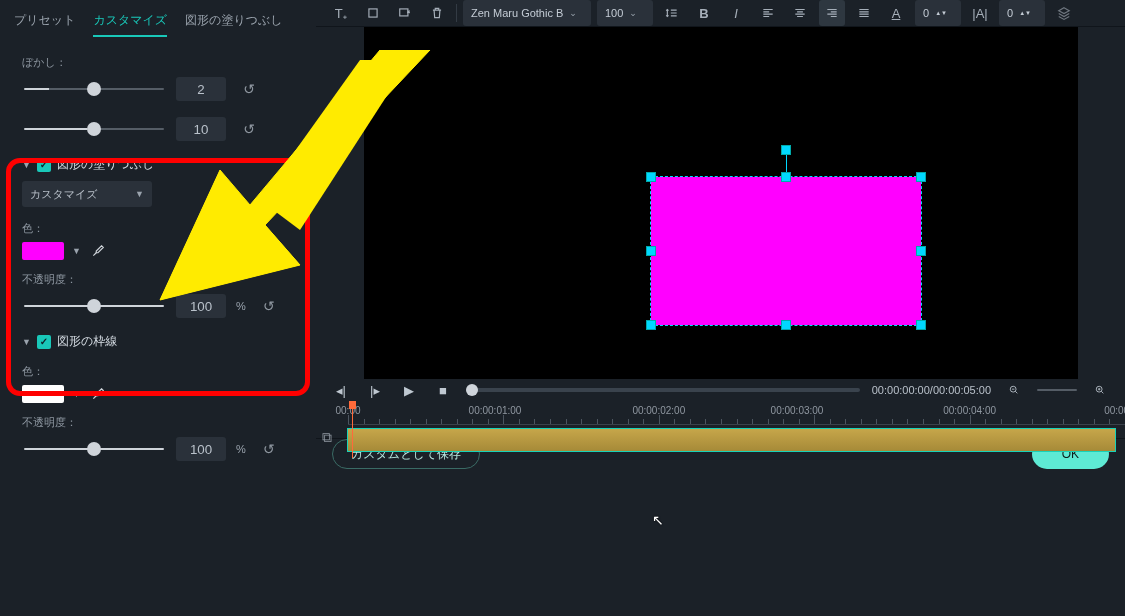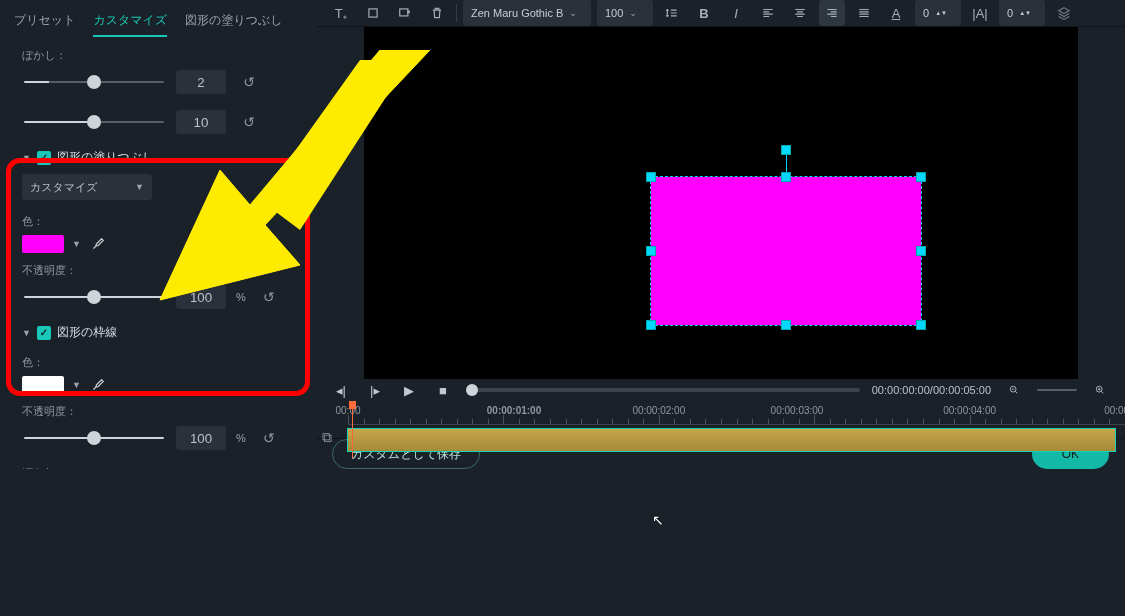--- a/index.html
+++ b/index.html
@@ -4,21 +4,21 @@
 <style>
   html,body{margin:0;padding:0;background:#1b2128;color:#c8d0d8;font-family:"Hiragino Sans","Meiryo",sans-serif;font-size:11px;overflow:hidden;width:1125px;height:616px}
   *{box-sizing:border-box}
   .app{display:flex;height:469px}
   
   .panel{width:316px;background:#1b2128;position:relative;flex:none;display:flex;flex-direction:column}
   .tabs{display:flex;gap:18px;padding:8px 10px 0 14px;font-size:12px}
   .tab{color:#9aa3ad;padding:4px 0 6px}
   .tab.active{color:#19c8b9;border-bottom:2px solid #19c8b9}
   .panel-body{padding:6px 22px 8px 22px;flex:1;overflow:hidden}
-  .prop-label{color:#8d96a0;margin:5px 0 6px}
+  .prop-label{color:#8d96a0;margin:12px 0 6px}
   .row{display:flex;align-items:center;gap:10px;margin:4px 0 14px}
   .slider{appearance:none;-webkit-appearance:none;height:2px;background:#555d66;border-radius:2px;outline:none;width:140px}
   .slider::-webkit-slider-thumb{appearance:none;width:14px;height:14px;background:#cfd4da;border-radius:50%}
   .slider::-moz-range-thumb{width:14px;height:14px;background:#cfd4da;border-radius:50%;border:none}
   .fill-slider{background:linear-gradient(to right,#cfd4da 0%,#cfd4da var(--p,50%),#555d66 var(--p,50%),#555d66 100%)}
   .numbox{width:50px;height:24px;background:#2a313a;border:none;color:#b9c1ca;text-align:center;border-radius:3px}
   .reset-btn{width:26px;height:26px;border:none;background:none;color:#8f97a0;cursor:pointer;font-size:14px;display:flex;align-items:center;justify-content:center}
   .section-head{display:flex;align-items:center;gap:6px;margin:14px 0 8px;font-size:12px;color:#d6dde4}
   .section-caret{color:#9aa3ad;font-size:9px}
   .chk{width:14px;height:14px;background:#19c8b9;border-radius:2px;display:flex;align-items:center;justify-content:center;color:#102027;font-size:10px;font-weight:bold}
@@ -63,21 +63,21 @@
         background:linear-gradient(#c6a64a,#a68a38);
         outline:1px solid #17d3b9}
   .playhead{position:absolute;left:36px;top:0;bottom:-20px;width:1px;background:#ff6a3a}
   .playhead::before{content:"";position:absolute;top:0;left:-3px;width:7px;height:8px;background:#ff6a3a}
   .tl-icon{position:absolute;left:6px;top:28px;color:#8f97a0;font-size:14px}
   .cursor{position:absolute;left:652px;top:512px;color:#fff;font-size:14px;text-shadow:0 0 2px #000;z-index:60}
   
   .footer{height:48px;display:flex;align-items:center;padding:0 16px;gap:12px;border-top:1px solid #10151b}
   .footer .spacer{flex:1}
   .btn{height:30px;border-radius:15px;border:1px solid #3a6b65;background:none;color:#b8e7e0;padding:0 18px;font-size:12px;cursor:pointer}
-  .btn.primary{background:#14b8a6;color:#0d1f1c;border:none;padding:0 30px}
+  .btn.primary{background:#5eead4;color:#0d1f1c;border:none;padding:0 30px}
 </style>
 </head>
 <body>
 
 <div class="app">
 
   <div class="panel">
     <div class="tabs">
       <div class="tab">プリセット</div>
       <div class="tab active">カスタマイズ</div>
@@ -325,21 +325,21 @@
           <div class="tick" style="left: 637.14px;"></div>
           <div class="tick" style="left: 652.68px;"></div>
           <div class="tick" style="left: 668.22px;"></div>
           <div class="tick" style="left: 683.76px;"></div>
           <div class="tick" style="left: 699.3px;"></div>
           <div class="tick" style="left: 714.84px;"></div>
           <div class="tick" style="left: 730.38px;"></div>
           <div class="tick" style="left: 745.92px;"></div>
           <div class="tick" style="left: 761.46px;"></div>
           <div class="lbl" style="left: 0px;">00:00</div>
-          <div class="lbl" style="left: 166px; font-weight: bold;">00:00:01:00</div>
+          <div class="lbl" style="left: 147px;">00:00:01:00</div>
           <div class="lbl" style="left: 310.8px;">00:00:02:00</div>
           <div class="lbl" style="left: 449px;">00:00:03:00</div>
           <div class="lbl" style="left: 621.6px;">00:00:04:00</div>
           <div class="lbl" style="left: 777px;">00:00:05:</div>
         </div>
       <span class="tl-icon">⧉</span>
       <div class="clip"></div>
       <div class="playhead"></div>
     </div>
 

